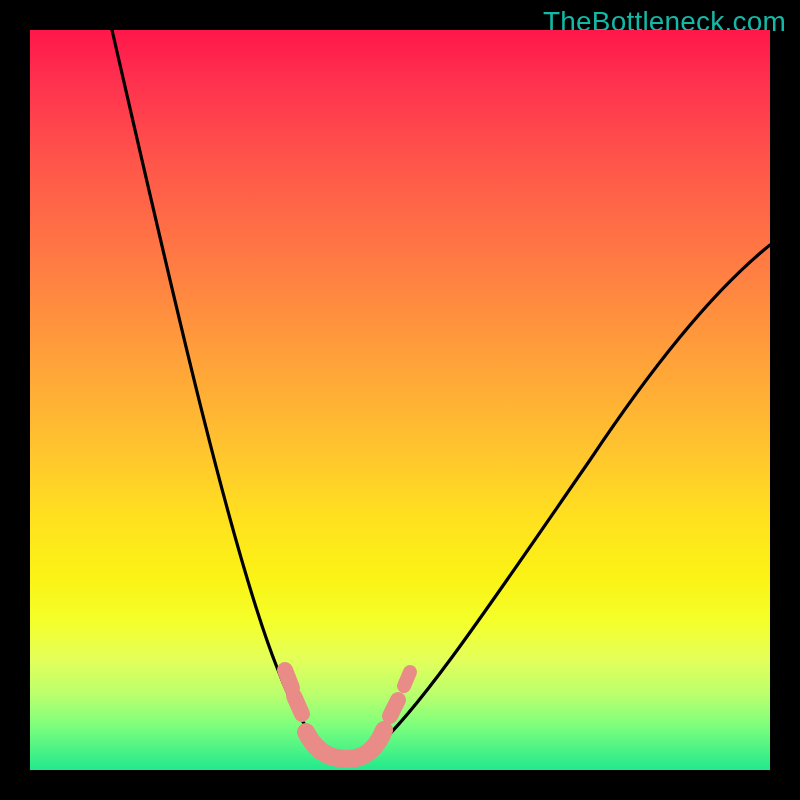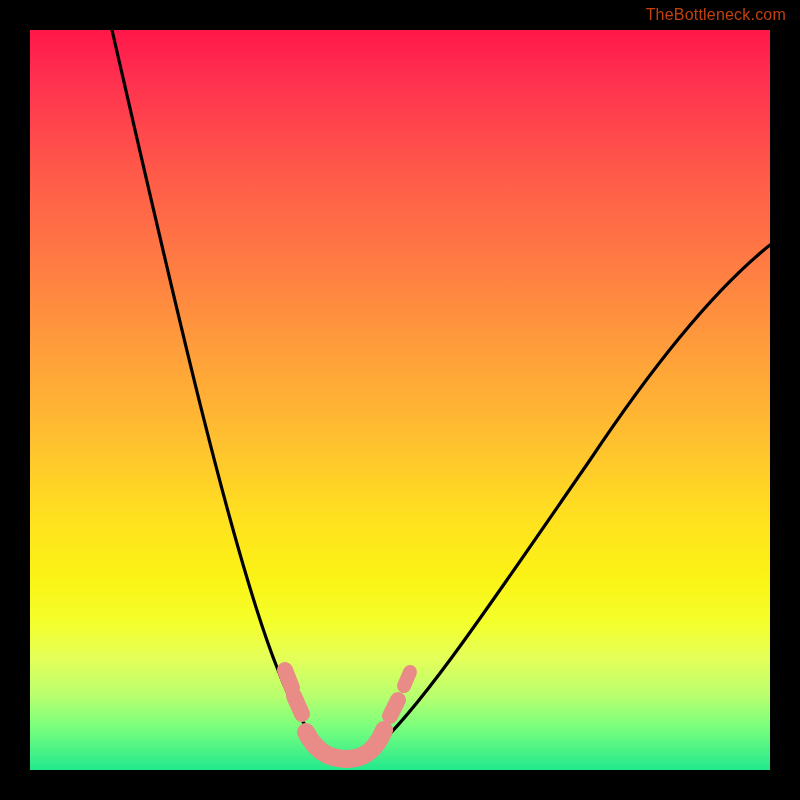--- a/index.html
+++ b/index.html
@@ -38,22 +38,22 @@
       #e4ff5a 85%,
       #b8ff6e 90%,
       #7dff7d 94%,
       #22e98d 100%
     );
   }
   .watermark {
     position: absolute;
     top: 6px;
     right: 14px;
-    color: #c2410c;
-    font-size: 16px;
+    color: #14b8a6;
+    font-size: 28px;
     font-weight: 500;
     letter-spacing: 0.2px;
     user-select: none;
   }
   svg.curve-layer {
     position: absolute;
     inset: 0;
     width: 740px;
     height: 740px;
   }

